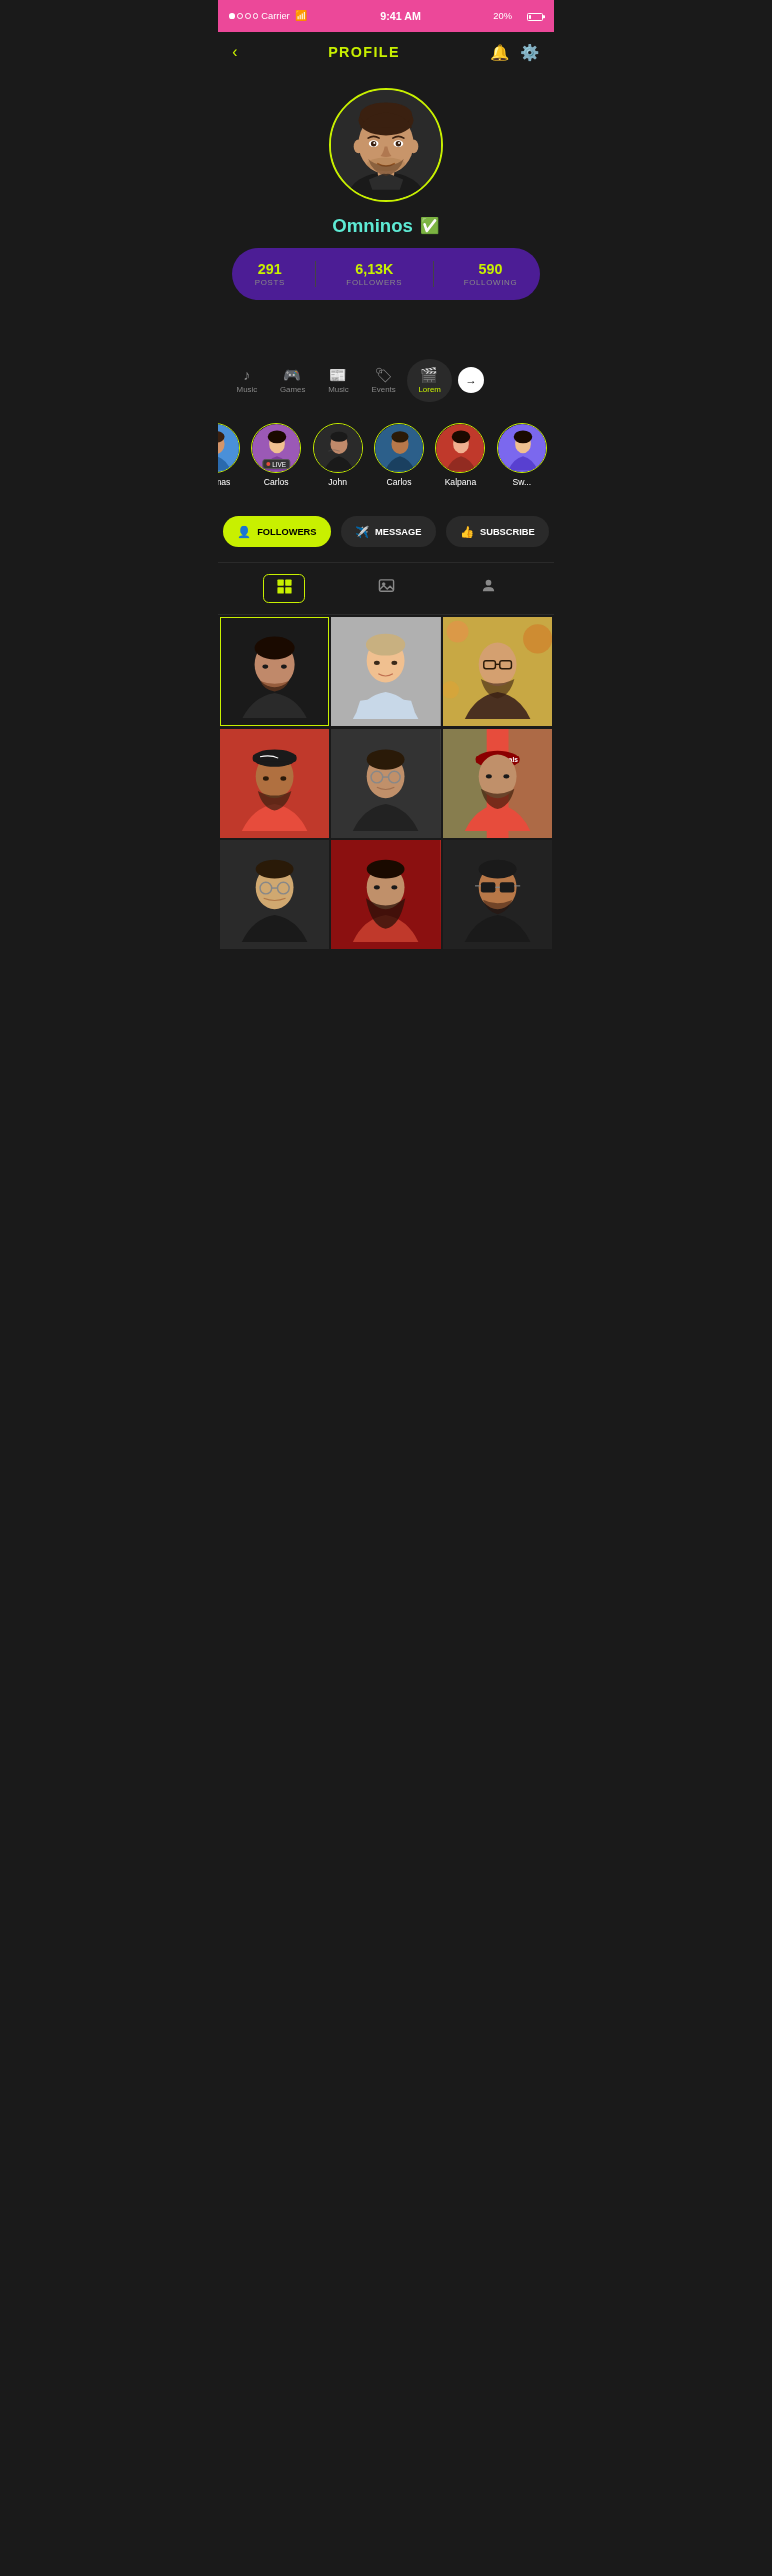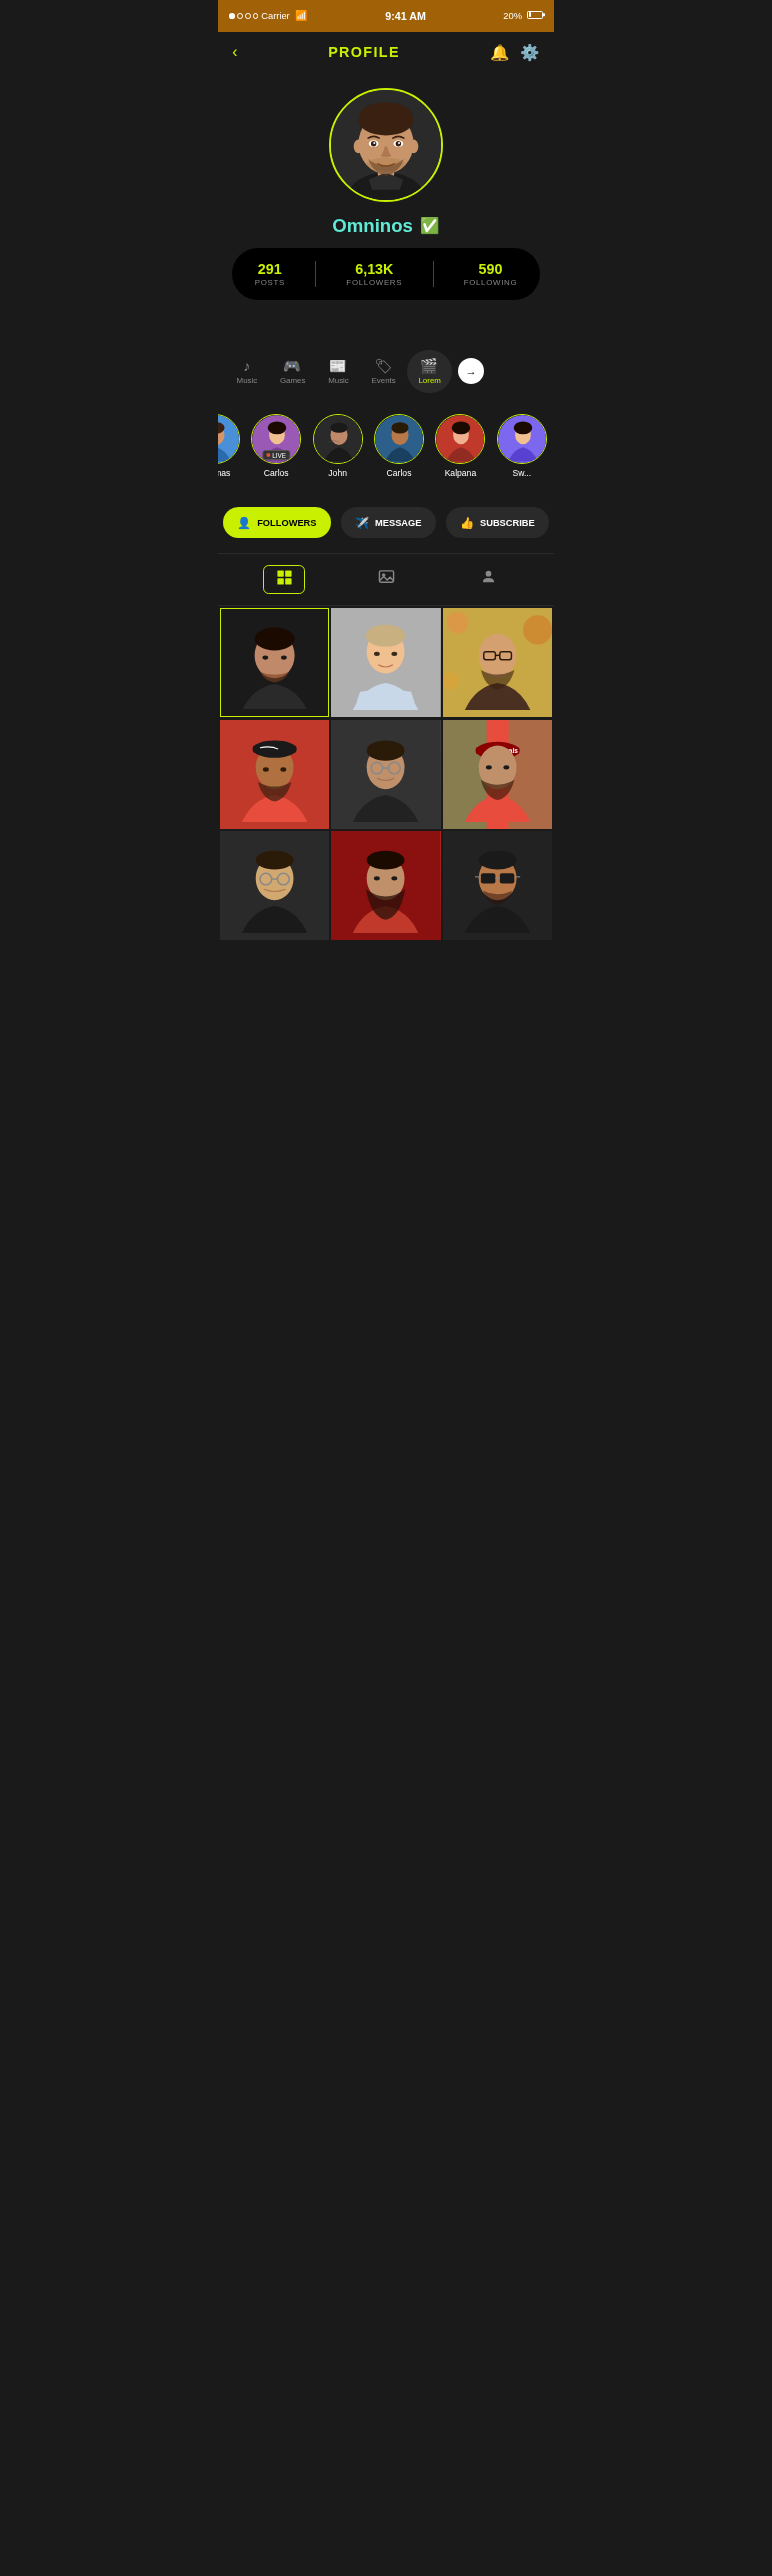--- a/index.html
+++ b/index.html
@@ -13,30 +13,30 @@
       margin: 0 auto;
       overflow-x: hidden;
     }
 
     
     .status-bar {
       display: flex;
       justify-content: space-between;
       align-items: center;
       padding: 5.7px 11.4px;
-      background: #a16207;
+      background: #ec4899;
       height: 31.5px;
     }
     .status-left { display: flex; align-items: center; gap: 2.9px; font-size: 9.3px; }
     .signal-dots { display: flex; gap: 2.1px; align-items: center; }
     .dot { width: 5.7px; height: 5.7px; border-radius: 50%; background: #fff; }
     .dot.empty { background: transparent; border: 0.7px solid #fff; }
     .wifi-icon { font-size: 10px; margin-left: 2.9px; }
     .status-center { font-size: 10.7px; font-weight: 600; }
-    .status-right { display: flex; align-items: flex-start; gap: 5px; font-size: 9.3px; }
+    .status-right { display: flex; align-items: flex-end; gap: 15px; font-size: 9.3px; }
     .battery { display: flex; align-items: center; gap: 1.4px; }
     .battery-bar { width: 15.7px; height: 7.9px; border: 1.1px solid #fff; border-radius: 1.4px; position: relative; padding: 0.7px; }
     .battery-bar::after { content: ''; position: absolute; right: -2.9px; top: 50%; transform: translateY(-50%); width: 1.4px; height: 3.6px; background: #fff; border-radius: 0 0.7px 0.7px 0; }
     .battery-fill { height: 100%; width: 20%; background: #fff; border-radius: 0.7px; }
 
     
     .header {
       display: flex;
       justify-content: space-between;
       align-items: center;
@@ -82,24 +82,24 @@
       line-height: 1.6;
       padding: 0 7.2px;
       margin-bottom: 21.5px;
     }
 
     
     .stats-row {
       display: flex;
       justify-content: space-around;
       width: 100%;
-      background: #000000;
+      background: #4c1d95;
       border-radius: 29px;
       padding: 13px 7.2px;
-      margin-bottom: 7px;
+      margin-bottom: 16px;
     }
     .stat-item { text-align: center; }
     .stat-value { font-size: 14.3px; font-weight: 700; color: #c8f000; }
     .stat-label { font-size: 7.9px; color: #888; letter-spacing: 0.7px; margin-top: 1.4px; }
     .stat-divider { width: 0.7px; background: #444; }
 
     
     .tabs-section {
       background: #1a1a1a;
       padding: 21.5px 0 7.2px;

